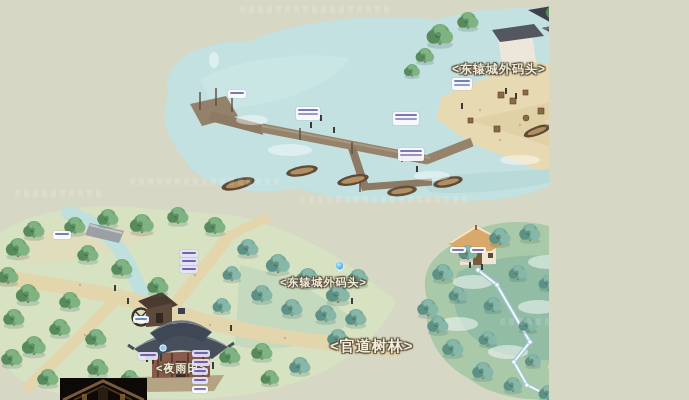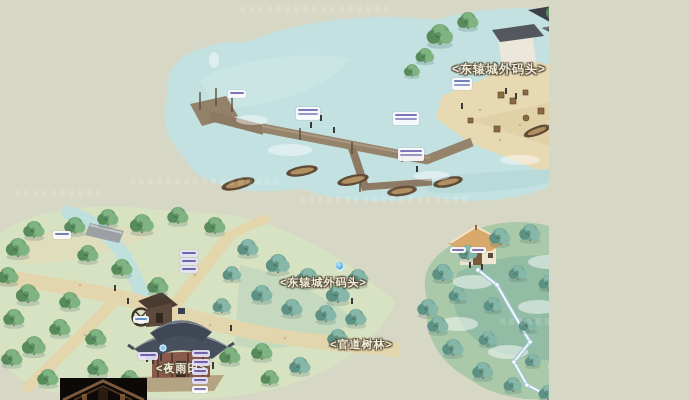--- a/index.html
+++ b/index.html
@@ -1006,21 +1006,21 @@
       <polyline points="3,22 43,3 84,22" fill="none" stroke="#7a5a3c" stroke-width="3"></polyline>
       <polyline points="14,22 43,8 72,22" fill="none" stroke="#4a3522" stroke-width="2"></polyline>
       <rect x="38" y="10" width="10" height="12" fill="#2a1c10"></rect>
       <rect x="22" y="16" width="5" height="6" fill="#8a6136" opacity=".8"></rect>
       <rect x="60" y="16" width="5" height="6" fill="#8a6136" opacity=".8"></rect>
     </svg>
   </div>
 
   <div class="map-label" style="left:452px;top:61px;font-size:12px">&lt;东辕城外码头&gt;</div>
   <div class="map-label" style="left:280px;top:275px;font-size:11px">&lt;东辕城外码头&gt;</div>
-  <div class="map-label" style="left:330px;top:337px;font-size:11px">&lt;官道树林&gt;</div>
+  <div class="map-label" style="left:330px;top:337px;font-size:15px">&lt;官道树林&gt;</div>
   <div class="map-label" style="left:156px;top:361px;font-size:11px">&lt;夜雨田&gt;</div>
 
   <div class="marker-dot" style="left:336px;top:262px"></div>
 
   <div class="wm" style="left:130px;top:178px;width:150px"></div>
   <div class="wm" style="left:300px;top:196px;width:170px"></div>
   <div class="wm" style="left:545px;top:120px;width:130px"></div>
   <div class="wm" style="left:15px;top:190px;width:90px"></div>
   <div class="wm" style="left:500px;top:318px;width:160px"></div>
   <div class="wm" style="left:240px;top:6px;width:150px"></div>

